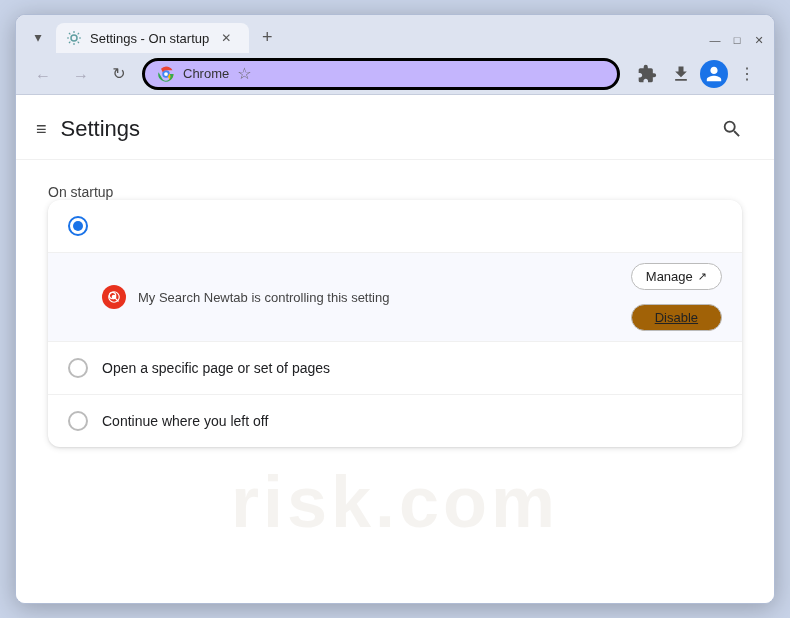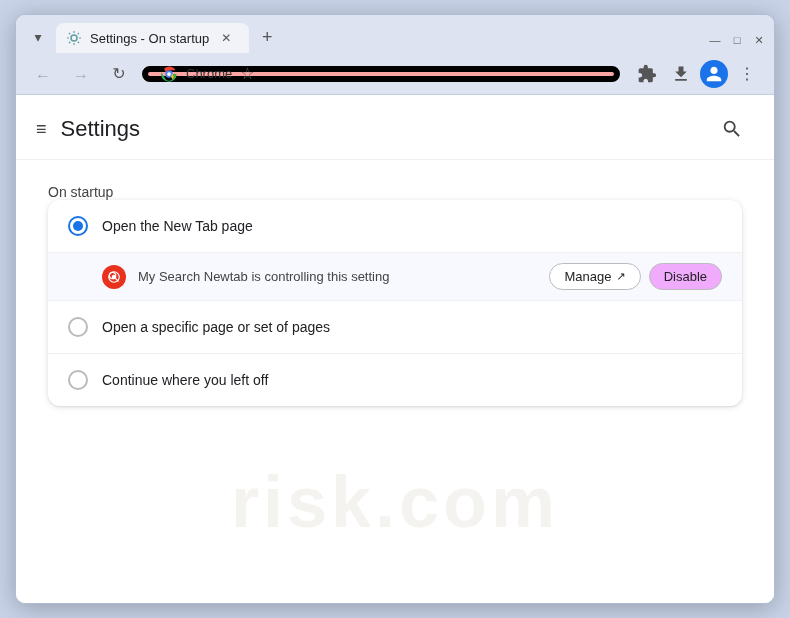--- a/index.html
+++ b/index.html
@@ -120,28 +120,28 @@
       justify-content: center;
       cursor: pointer;
       font-size: 16px;
       color: #555;
       border: none;
       background: transparent;
     }
     .nav-btn.disabled { color: #aab; cursor: default; }
     .address-bar-container {
       flex: 1;
-      background: #fca5a5;
+      background: #c4b5fd;
       border-radius: 22px;
       display: flex;
       align-items: center;
       padding: 0 12px;
-      height: 16px;
+      height: 32px;
       gap: 8px;
-      border: 6px solid #000000;
+      border: 3px solid #000000;
     }
     .chrome-logo {
       width: 18px;
       height: 18px;
       flex-shrink: 0;
     }
     .nav-actions {
       display: flex;
       align-items: center;
       gap: 4px;
@@ -281,42 +281,44 @@
       font-weight: bold;
       flex-shrink: 0;
     }
     .ext-text {
       font-size: 13px;
       color: #444;
       flex: 1;
     }
     .ext-buttons {
       display: flex;
-      gap: 8px;
+      gap: 14px;
+      flex-direction: column;
     }
     .btn-manage {
       border: 1.5px solid #bbb;
       background: white;
       border-radius: 20px;
       padding: 5px 14px;
       font-size: 13px;
       color: #222;
       cursor: pointer;
       display: flex;
       align-items: center;
       gap: 5px;
     }
     .btn-disable {
       border: 1.5px solid #bbb;
-      background: #f0abfc;
+      background: #a16207;
       border-radius: 20px;
       padding: 5px 14px;
       font-size: 13px;
       color: #222;
       cursor: pointer;
+      text-decoration: underline;
     }
     
     .watermark {
       position: absolute;
       bottom: 60px;
       left: 50%;
       transform: translateX(-50%);
       font-size: 72px;
       font-weight: 900;
       color: rgba(180, 160, 140, 0.13);
@@ -418,21 +420,20 @@
 
       <div class="settings-content">
         <div class="section-label">On startup</div>
 
         <div class="options-card">
 
           <div class="option-row">
             <div class="radio-outer selected">
               <div class="radio-inner"></div>
             </div>
-            <span class="option-text">Open the New Tab page</span>
           </div>
 
           <div class="extension-row">
             <div class="ext-icon">
               <svg width="14" height="14" viewBox="0 0 24 24" fill="white">
                   <circle cx="12" cy="12" r="4" fill="white"></circle>
                   <path d="M12 2a10 10 0 1 0 0 20A10 10 0 0 0 12 2zm0 18a8 8 0 1 1 0-16 8 8 0 0 1 0 16z" fill="white"></path>
                   <path d="M15.5 14h-.79l-.28-.27A6.47 6.47 0 0 0 16 9.5 6.5 6.5 0 1 0 9.5 16c1.61 0 3.09-.59 4.23-1.57l.27.28v.79l5 4.99L20.49 19l-4.99-5zm-6 0C7.01 14 5 11.99 5 9.5S7.01 5 9.5 5 14 7.01 14 9.5 11.99 14 9.5 14z" fill="white"></path>
                 </svg>
             </div>

